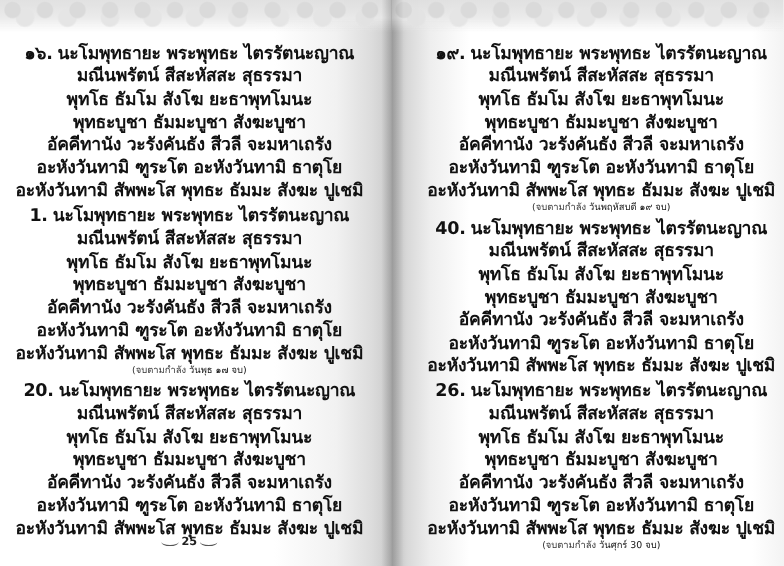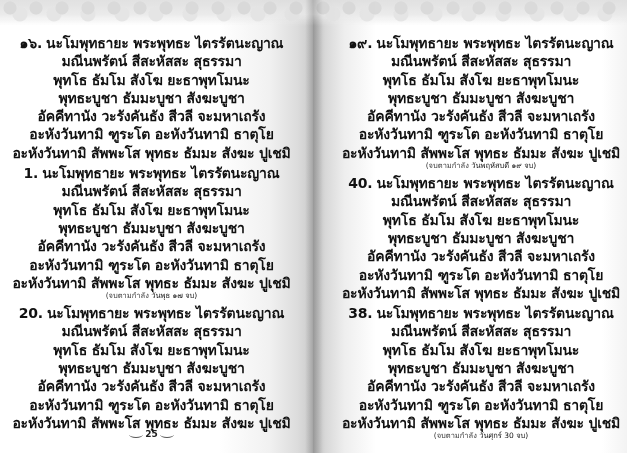--- a/index.html
+++ b/index.html
@@ -125,21 +125,21 @@
         <div class="line"><span class="num">40.</span><span>นะโมพุทธายะ พระพุทธะ ไตรรัตนะญาณ</span></div>
         <div class="line">มณีนพรัตน์ สีสะหัสสะ สุธรรมา</div>
         <div class="line">พุทโธ ธัมโม สังโฆ ยะธาพุทโมนะ</div>
         <div class="line">พุทธะบูชา ธัมมะบูชา สังฆะบูชา</div>
         <div class="line">อัคคีทานัง วะรังคันธัง สีวลี จะมหาเถรัง</div>
         <div class="line">อะหังวันทามิ ฑูระโต อะหังวันทามิ ธาตุโย</div>
         <div class="line">อะหังวันทามิ สัพพะโส พุทธะ ธัมมะ สังฆะ ปูเชมิ</div>
       </div>
 
       <div class="verse">
-        <div class="line"><span class="num">38.</span><span>นะโมพุทธายะ พระพุทธะ ไตรรัตนะญาณ</span></div>
+        <div class="line"><span class="num">26.</span><span>นะโมพุทธายะ พระพุทธะ ไตรรัตนะญาณ</span></div>
         <div class="line">มณีนพรัตน์ สีสะหัสสะ สุธรรมา</div>
         <div class="line">พุทโธ ธัมโม สังโฆ ยะธาพุทโมนะ</div>
         <div class="line">พุทธะบูชา ธัมมะบูชา สังฆะบูชา</div>
         <div class="line">อัคคีทานัง วะรังคันธัง สีวลี จะมหาเถรัง</div>
         <div class="line">อะหังวันทามิ ฑูระโต อะหังวันทามิ ธาตุโย</div>
         <div class="line">อะหังวันทามิ สัพพะโส พุทธะ ธัมมะ สังฆะ ปูเชมิ</div>
         <div class="note"><span>(จบตามกำลัง</span> <b>วันศุกร์ 30 จบ)</b></div>
       </div>
 
     </div>

